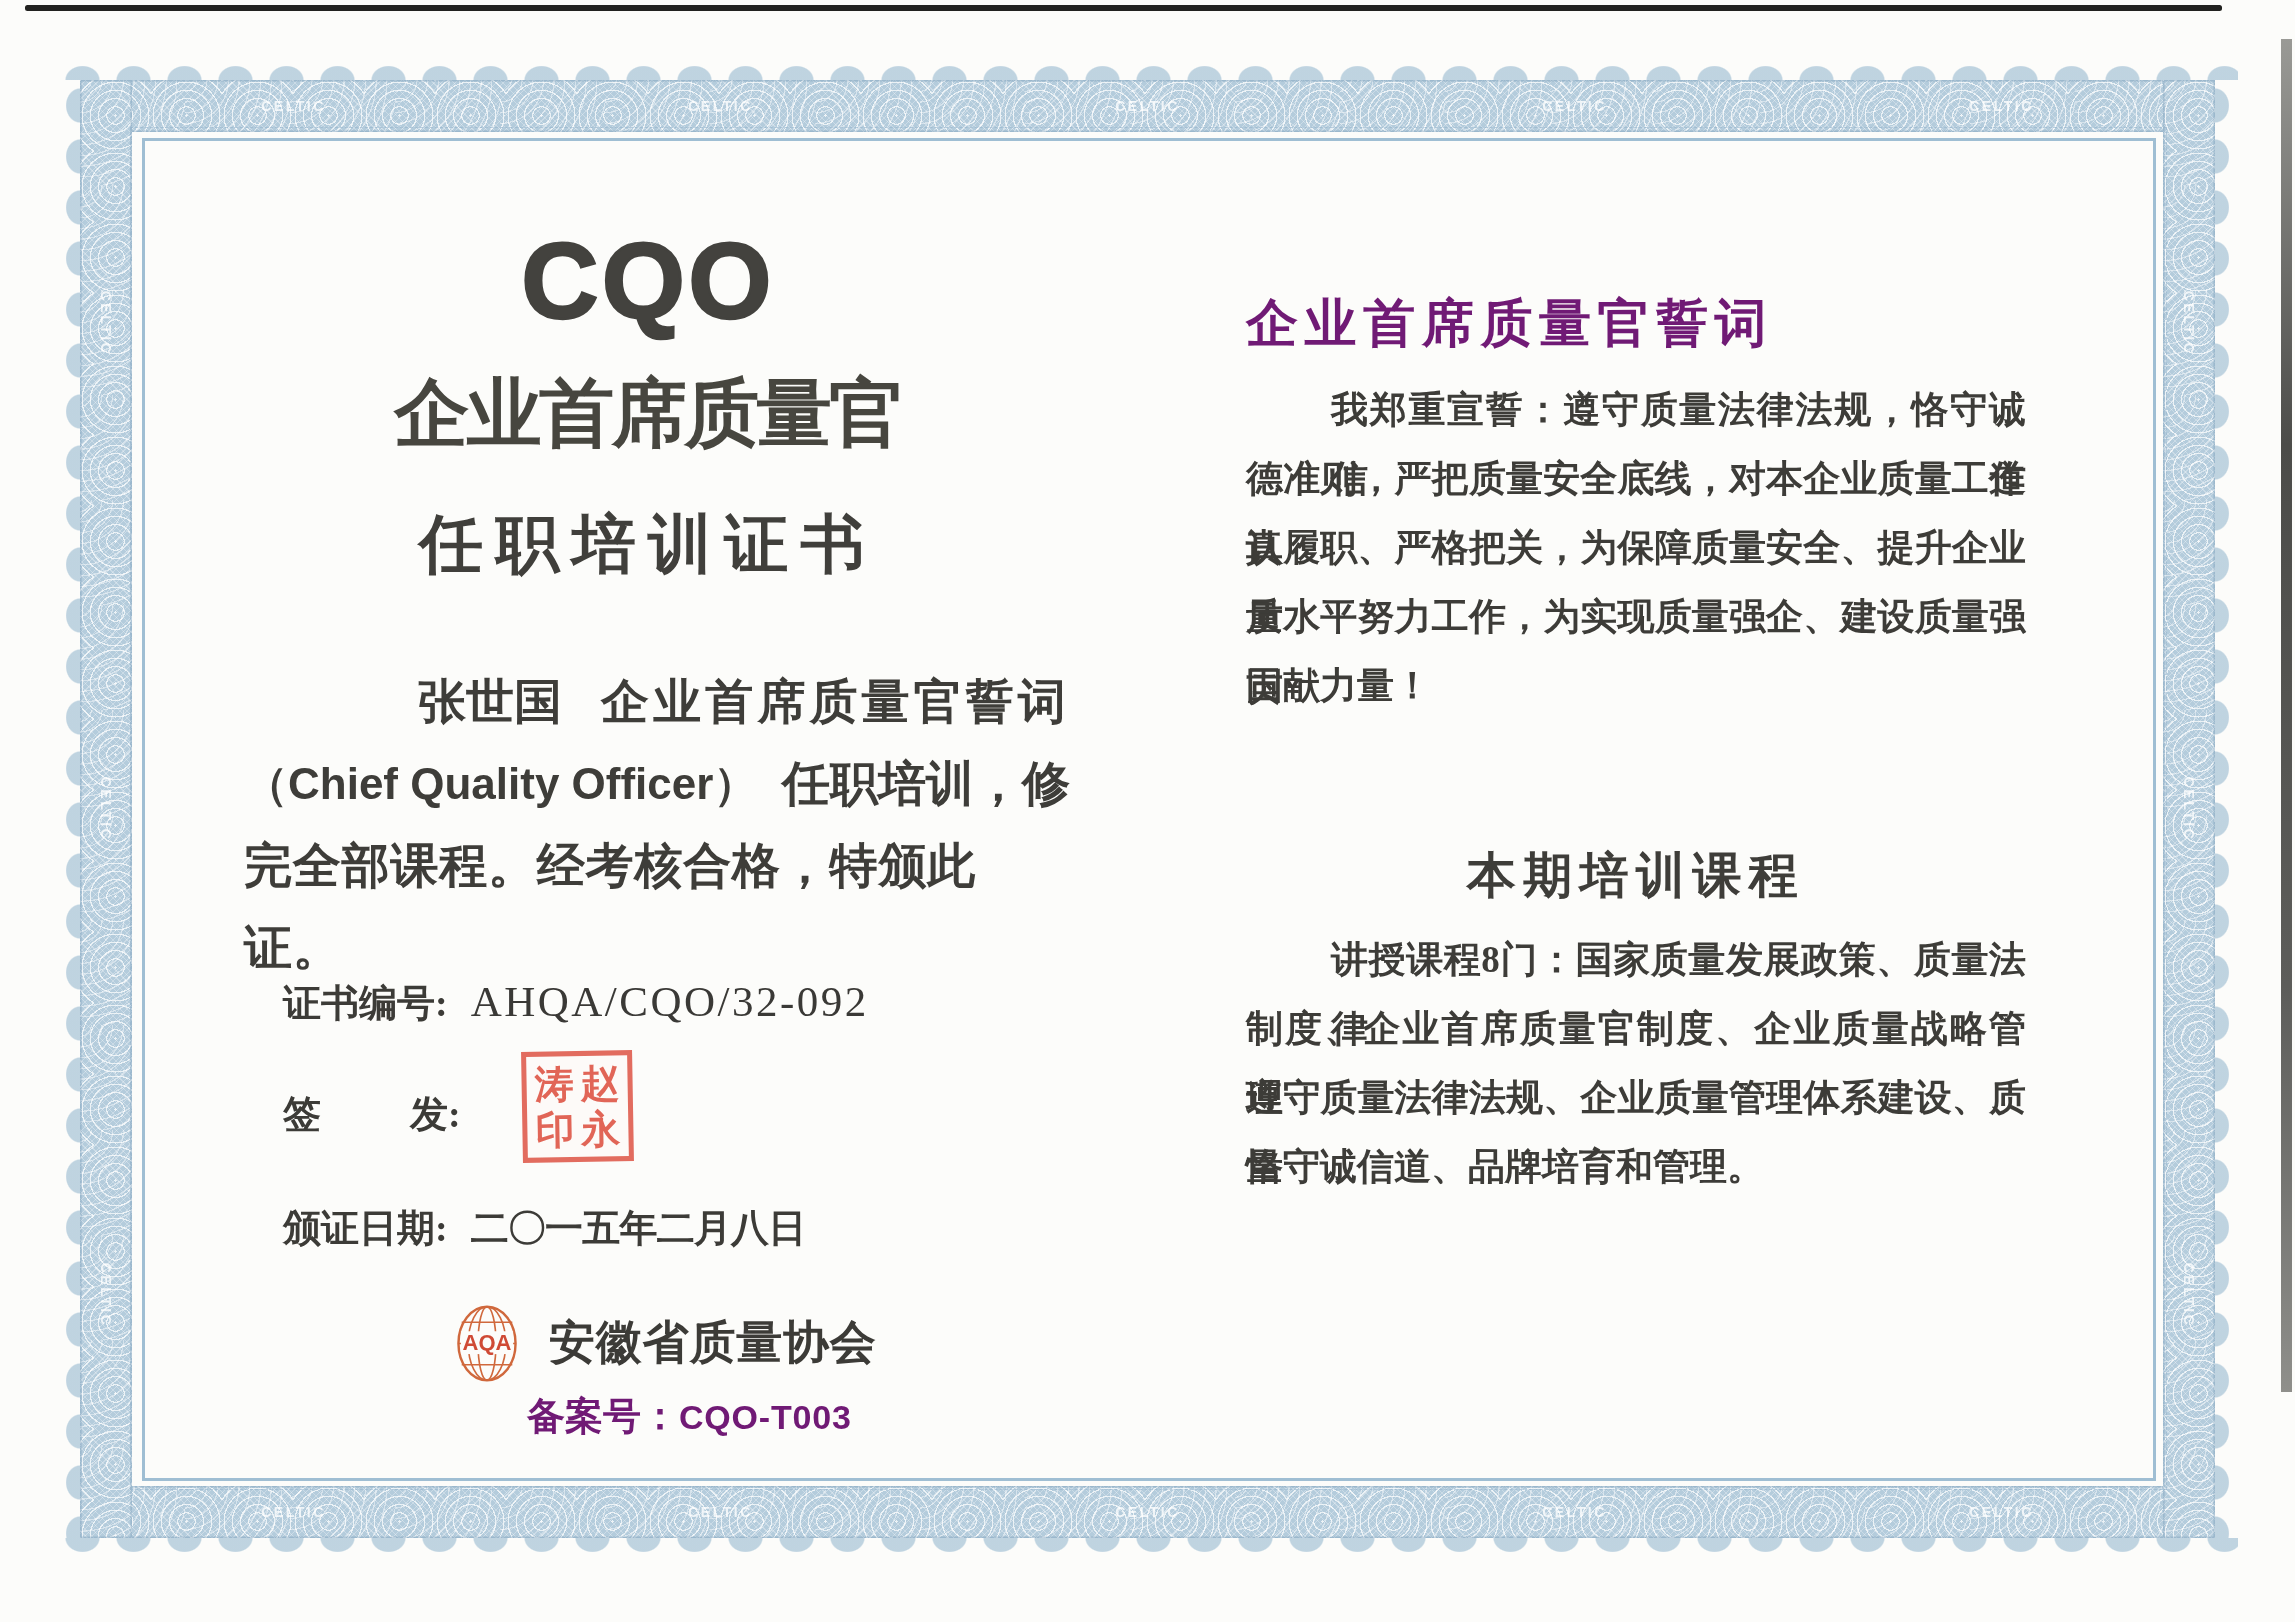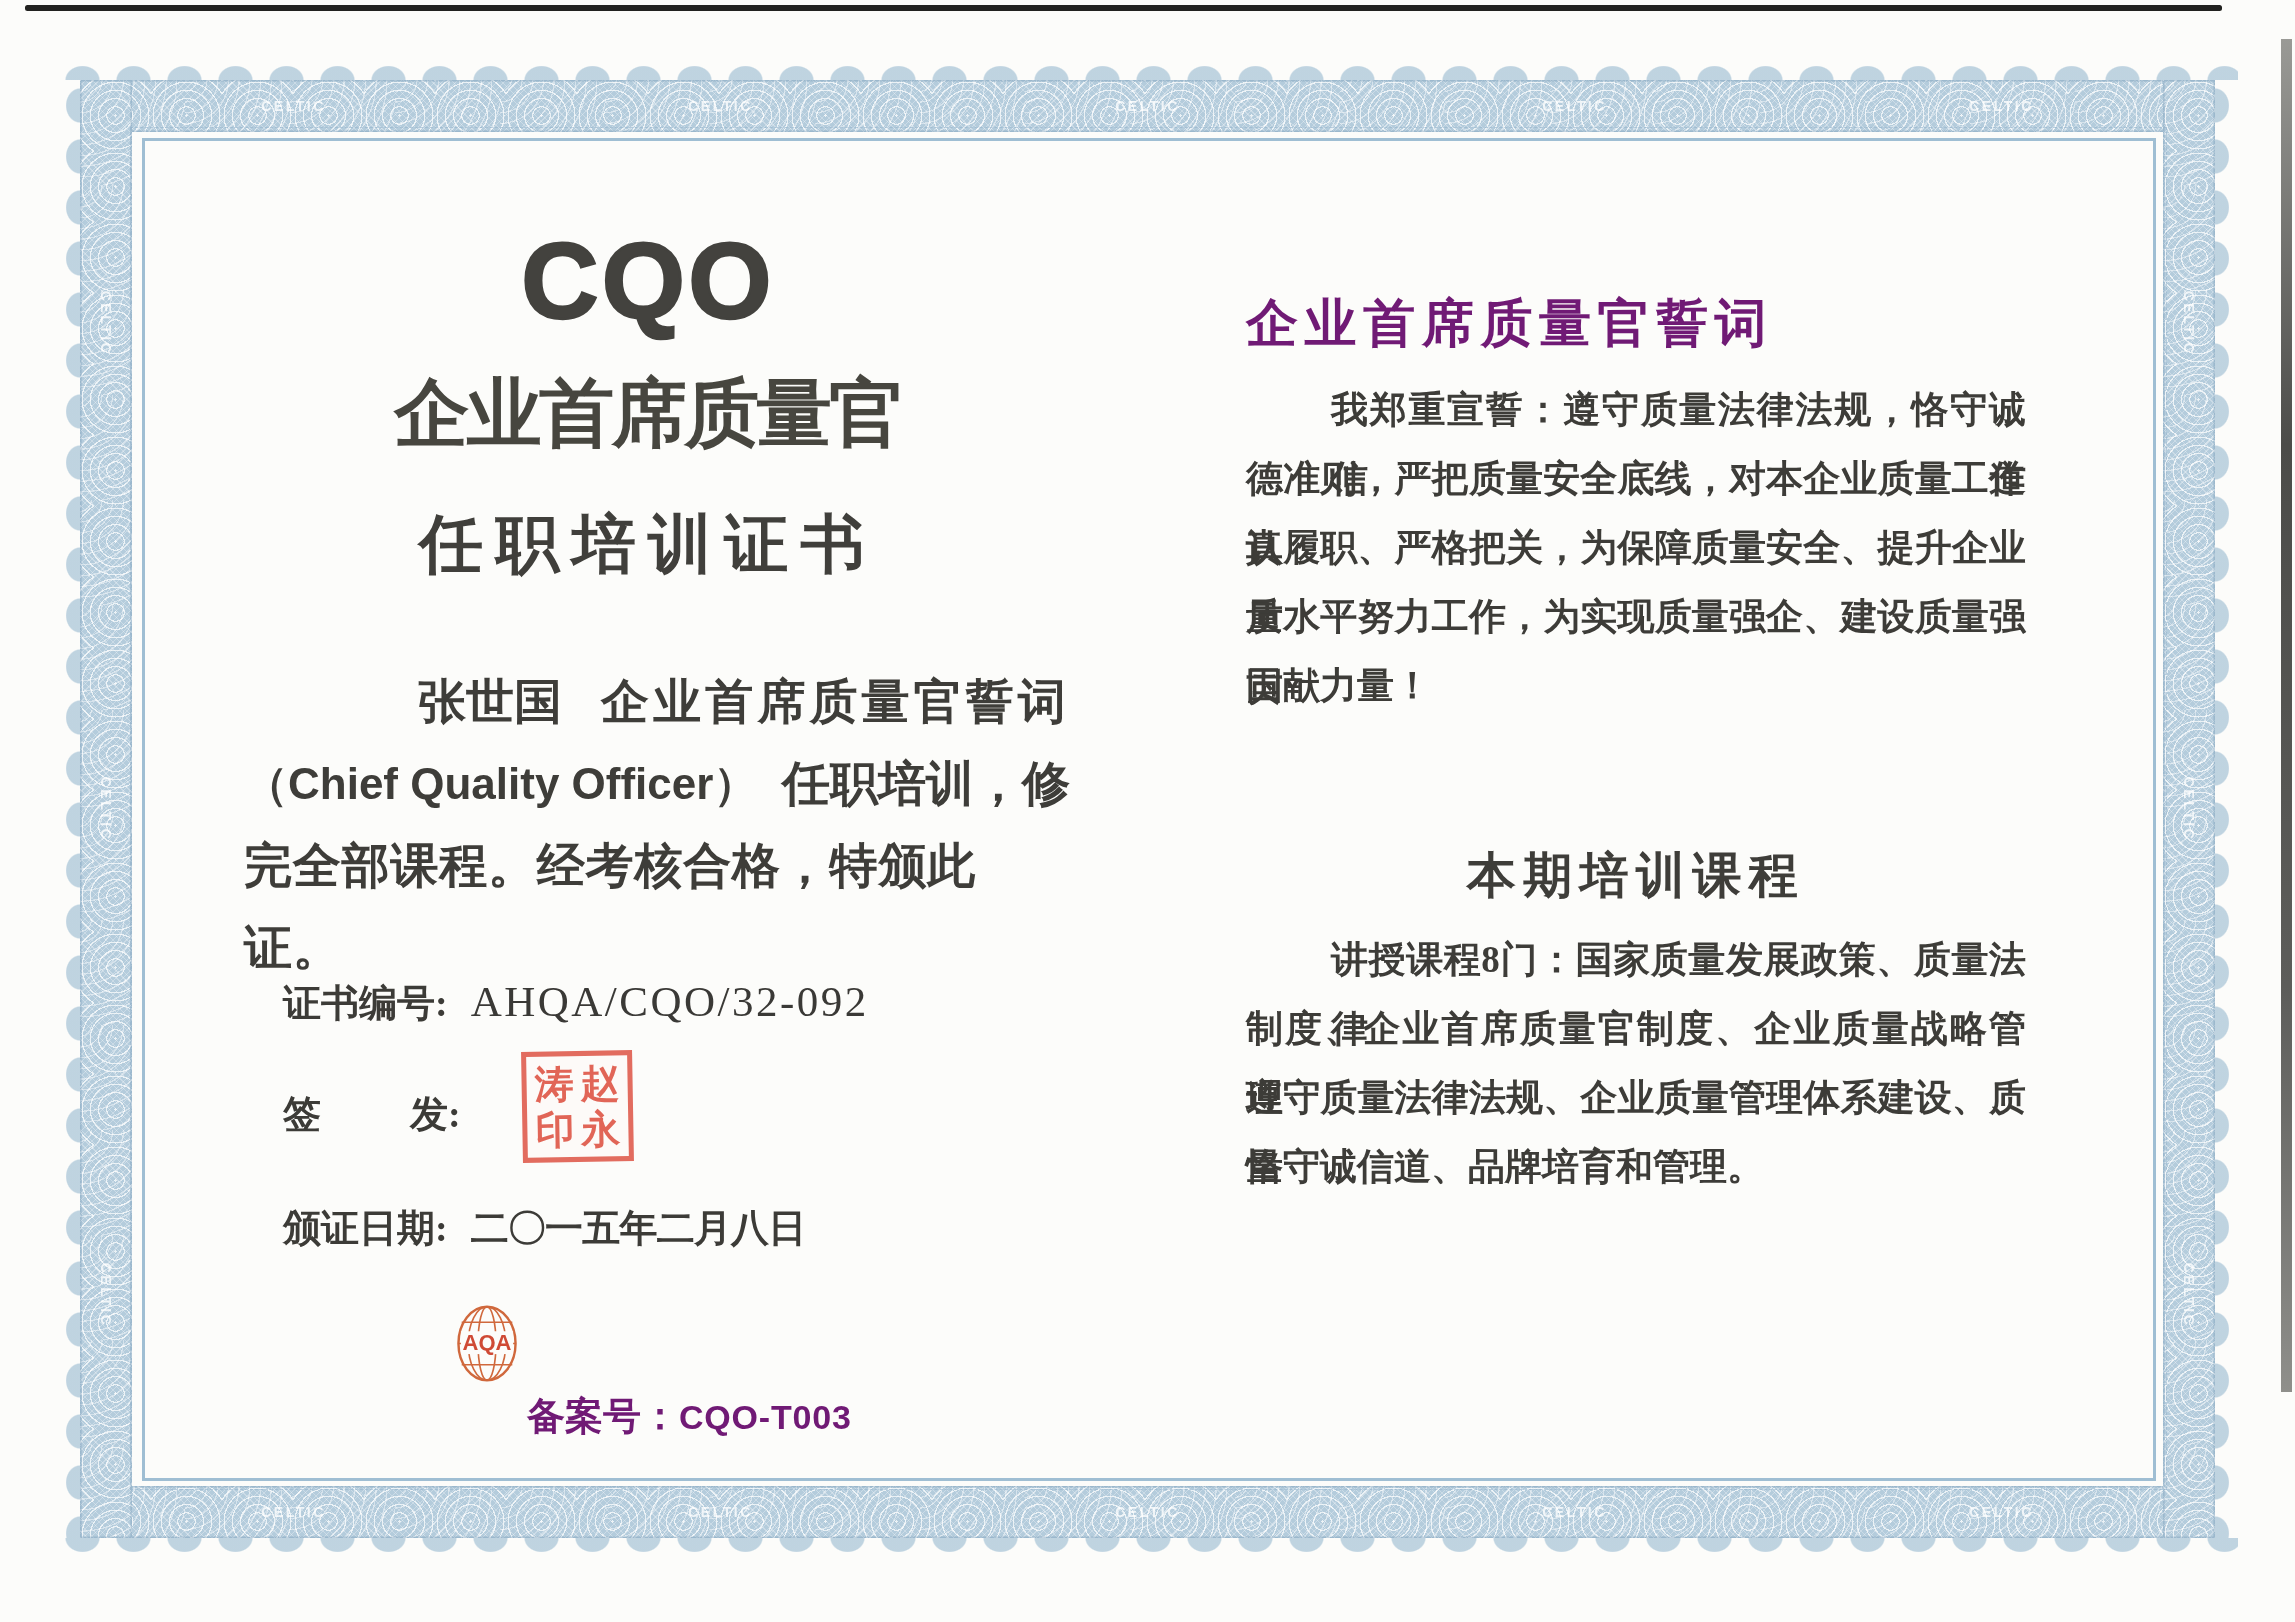--- a/index.html
+++ b/index.html
@@ -187,20 +187,21 @@
     <svg class="org-logo" viewBox="0 0 76 96">
       <ellipse cx="38" cy="48" rx="35" ry="45" fill="none" stroke="#d0683c" stroke-width="3"></ellipse>
       <ellipse cx="38" cy="48" rx="23" ry="45" fill="none" stroke="#d0683c" stroke-width="2"></ellipse>
       <ellipse cx="38" cy="48" rx="11" ry="45" fill="none" stroke="#d0683c" stroke-width="2"></ellipse>
       <line x1="7" y1="22" x2="69" y2="22" stroke="#d0683c" stroke-width="2"></line>
       <line x1="3" y1="48" x2="73" y2="48" stroke="#d0683c" stroke-width="2"></line>
       <line x1="7" y1="74" x2="69" y2="74" stroke="#d0683c" stroke-width="2"></line>
       <rect x="6" y="33" width="64" height="28" fill="#fcfcfa"></rect>
       <text x="38" y="56" text-anchor="middle" font-family="Liberation Sans, DejaVu Sans, sans-serif" font-size="27" font-weight="bold" fill="#cf4a35">AQA</text>
     </svg>
+    <span class="org-name">安徽省质量协会</span>
   </div>
 
   <div class="filing-row">
     <span>备案号：</span><span class="filing-value">CQO-T003</span>
   </div>
 
   <div class="right-col oath-title">企业首席质量官誓词</div>
 
   <div class="right-col oath-block">
     <div class="para-line jline indent">我郑重宣誓：遵守质量法律法规，恪守诚信道</div>

